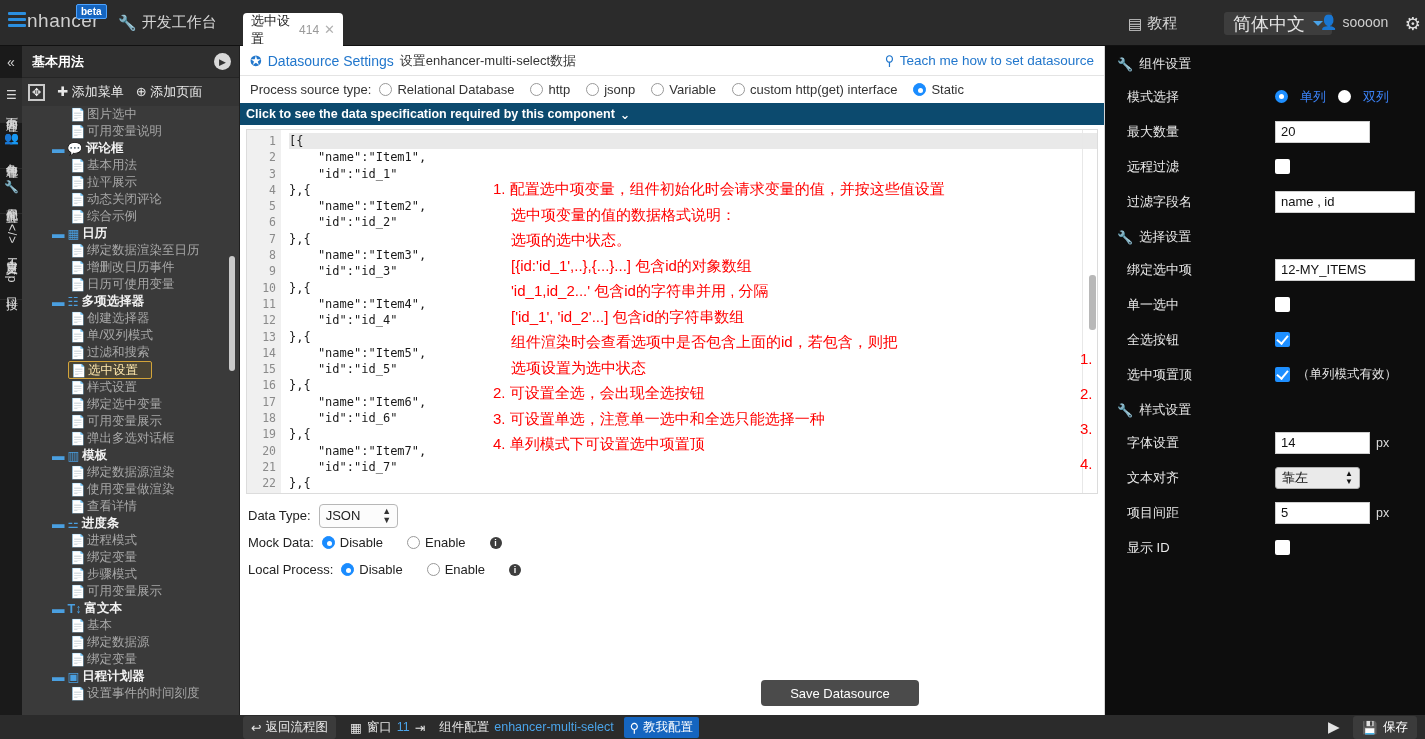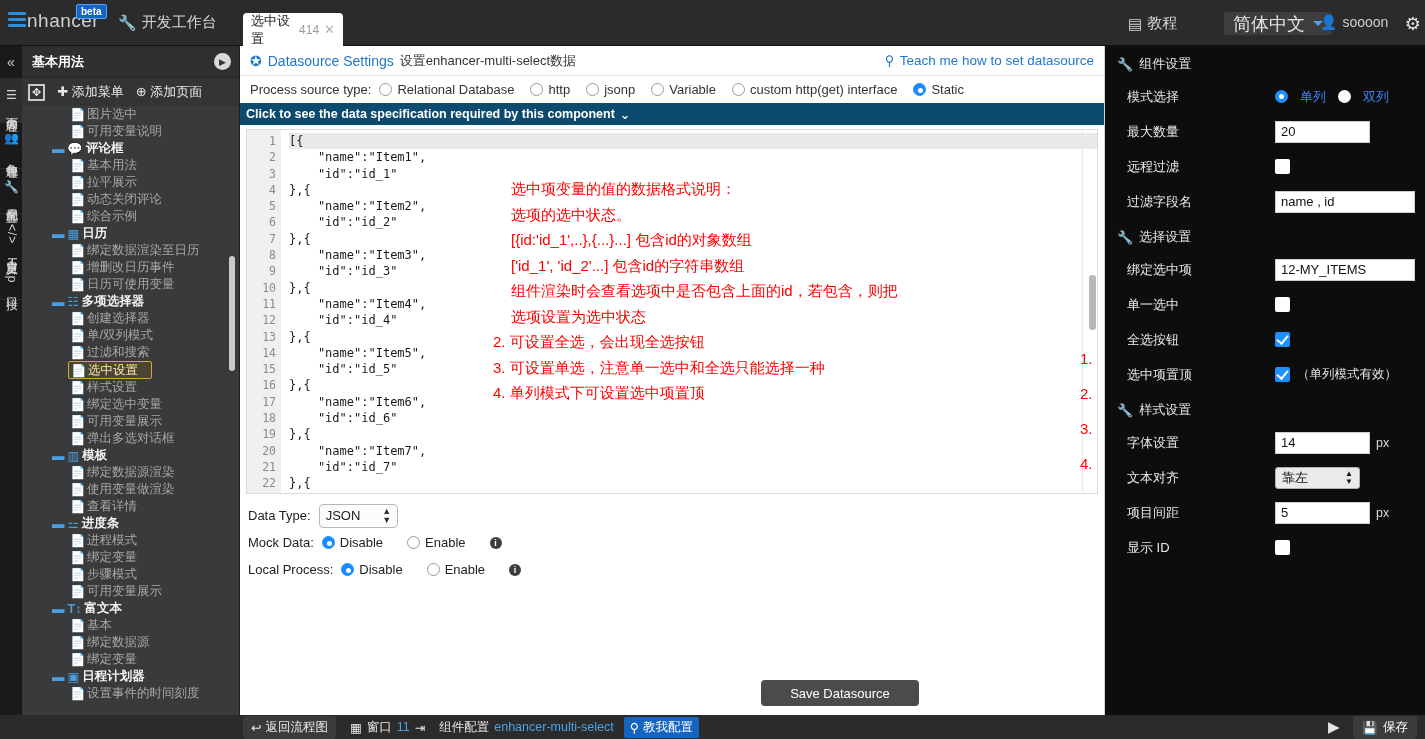--- a/index.html
+++ b/index.html
@@ -537,23 +537,25 @@
           <div>21</div>
           <div>22</div>
           <div>23</div>
         </div>
       <div class="code" id="code"><div class="ln1">[{</div><div>    "name":"Item1",</div><div>    "id":"id_1"</div><div>},{</div><div>    "name":"Item2",</div><div>    "id":"id_2"</div><div>},{</div><div>    "name":"Item3",</div><div>    "id":"id_3"</div><div>},{</div><div>    "name":"Item4",</div><div>    "id":"id_4"</div><div>},{</div><div>    "name":"Item5",</div><div>    "id":"id_5"</div><div>},{</div><div>    "name":"Item6",</div><div>    "id":"id_6"</div><div>},{</div><div>    "name":"Item7",</div><div>    "id":"id_7"</div><div>},{</div><div>    "name":"Item8"</div></div>
       <div class="ed-vline"></div>
       <div class="ed-scroll"></div>
     </div>
 
     <div class="annot" id="annot">
+        <div class="">1. 配置选中项变量，组件初始化时会请求变量的值，并按这些值设置</div>
         <div class="ind">选中项变量的值的数据格式说明：</div>
         <div class="ind">选项的选中状态。</div>
         <div class="ind">[{id:'id_1',..},{...}...]        包含id的对象数组</div>
+        <div class="ind">'id_1,id_2...'                      包含id的字符串并用 , 分隔</div>
         <div class="ind"> ['id_1', 'id_2'...]                 包含id的字符串数组</div>
         <div class="ind">组件渲染时会查看选项中是否包含上面的id，若包含，则把</div>
         <div class="ind">选项设置为选中状态</div>
         <div class="">2. 可设置全选，会出现全选按钮</div>
         <div class="">3. 可设置单选，注意单一选中和全选只能选择一种</div>
         <div class="">4. 单列模式下可设置选中项置顶</div>
       </div>
     <div class="annot-num" id="annot-nums" style="left:840px; top:295px;">
         <div>1.</div>
         <div>2.</div>

